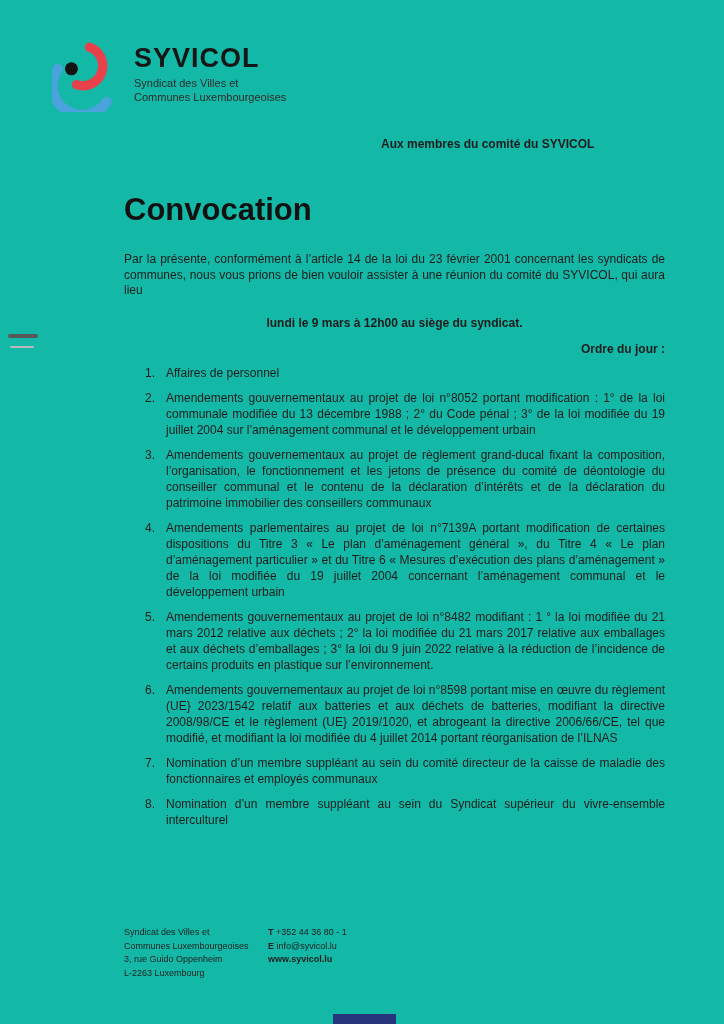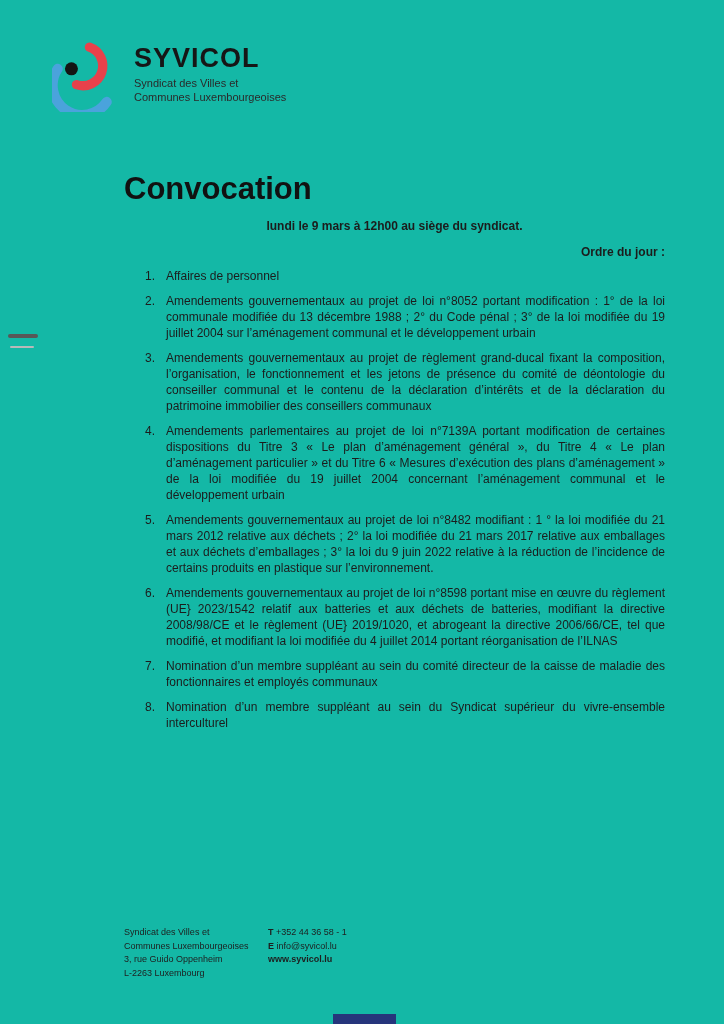--- a/index.html
+++ b/index.html
@@ -61,21 +61,23 @@
         <div>Syndicat des Villes et</div>
         <div>Communes Luxembourgeoises</div>
       </div>
     </div>
   </div>
 
   <div class="fold-mark-1"></div>
   <div class="fold-mark-2"></div>
 
   <div class="content">
+    <div class="recipient">Aux membres du comité du SYVICOL</div>
     <div class="doc-title">Convocation</div>
+    <div class="intro">Par la présente, conformément à l’article 14 de la loi du 23 février 2001 concernant les syndicats de communes, nous vous prions de bien vouloir assister à une réunion du comité du SYVICOL, qui aura lieu</div>
     <div class="meeting-line">lundi le 9 mars à 12h00 au siège du syndicat.</div>
     <div class="agenda-heading">Ordre du jour :</div>
 
     <div class="agenda">
       <div class="agenda-item">
         <span class="agenda-num">1.</span>
         <span class="agenda-txt">Affaires de personnel</span>
       </div>
       <div class="agenda-item">
         <span class="agenda-num">2.</span>
@@ -109,21 +111,21 @@
   </div>
 
   <div class="footer">
     <div class="footer-col-address">
       <div>Syndicat des Villes et</div>
       <div>Communes Luxembourgeoises</div>
       <div>3, rue Guido Oppenheim</div>
       <div>L-2263 Luxembourg</div>
     </div>
     <div class="footer-contact">
-      <div><span class="lbl">T</span> <span>+352 44 36 58 - 1</span></div>
+      <div><span class="lbl">T</span> <span>+352 44 36 80 - 1</span></div>
       <div><span class="lbl">E</span> <span>info@syvicol.lu</span></div>
       <div class="footer-website">www.syvicol.lu</div>
     </div>
   </div>
 
   <div class="accent-bar" style="background: rgb(38, 53, 123);"></div>
 
 </div>
 
 </body></html>

